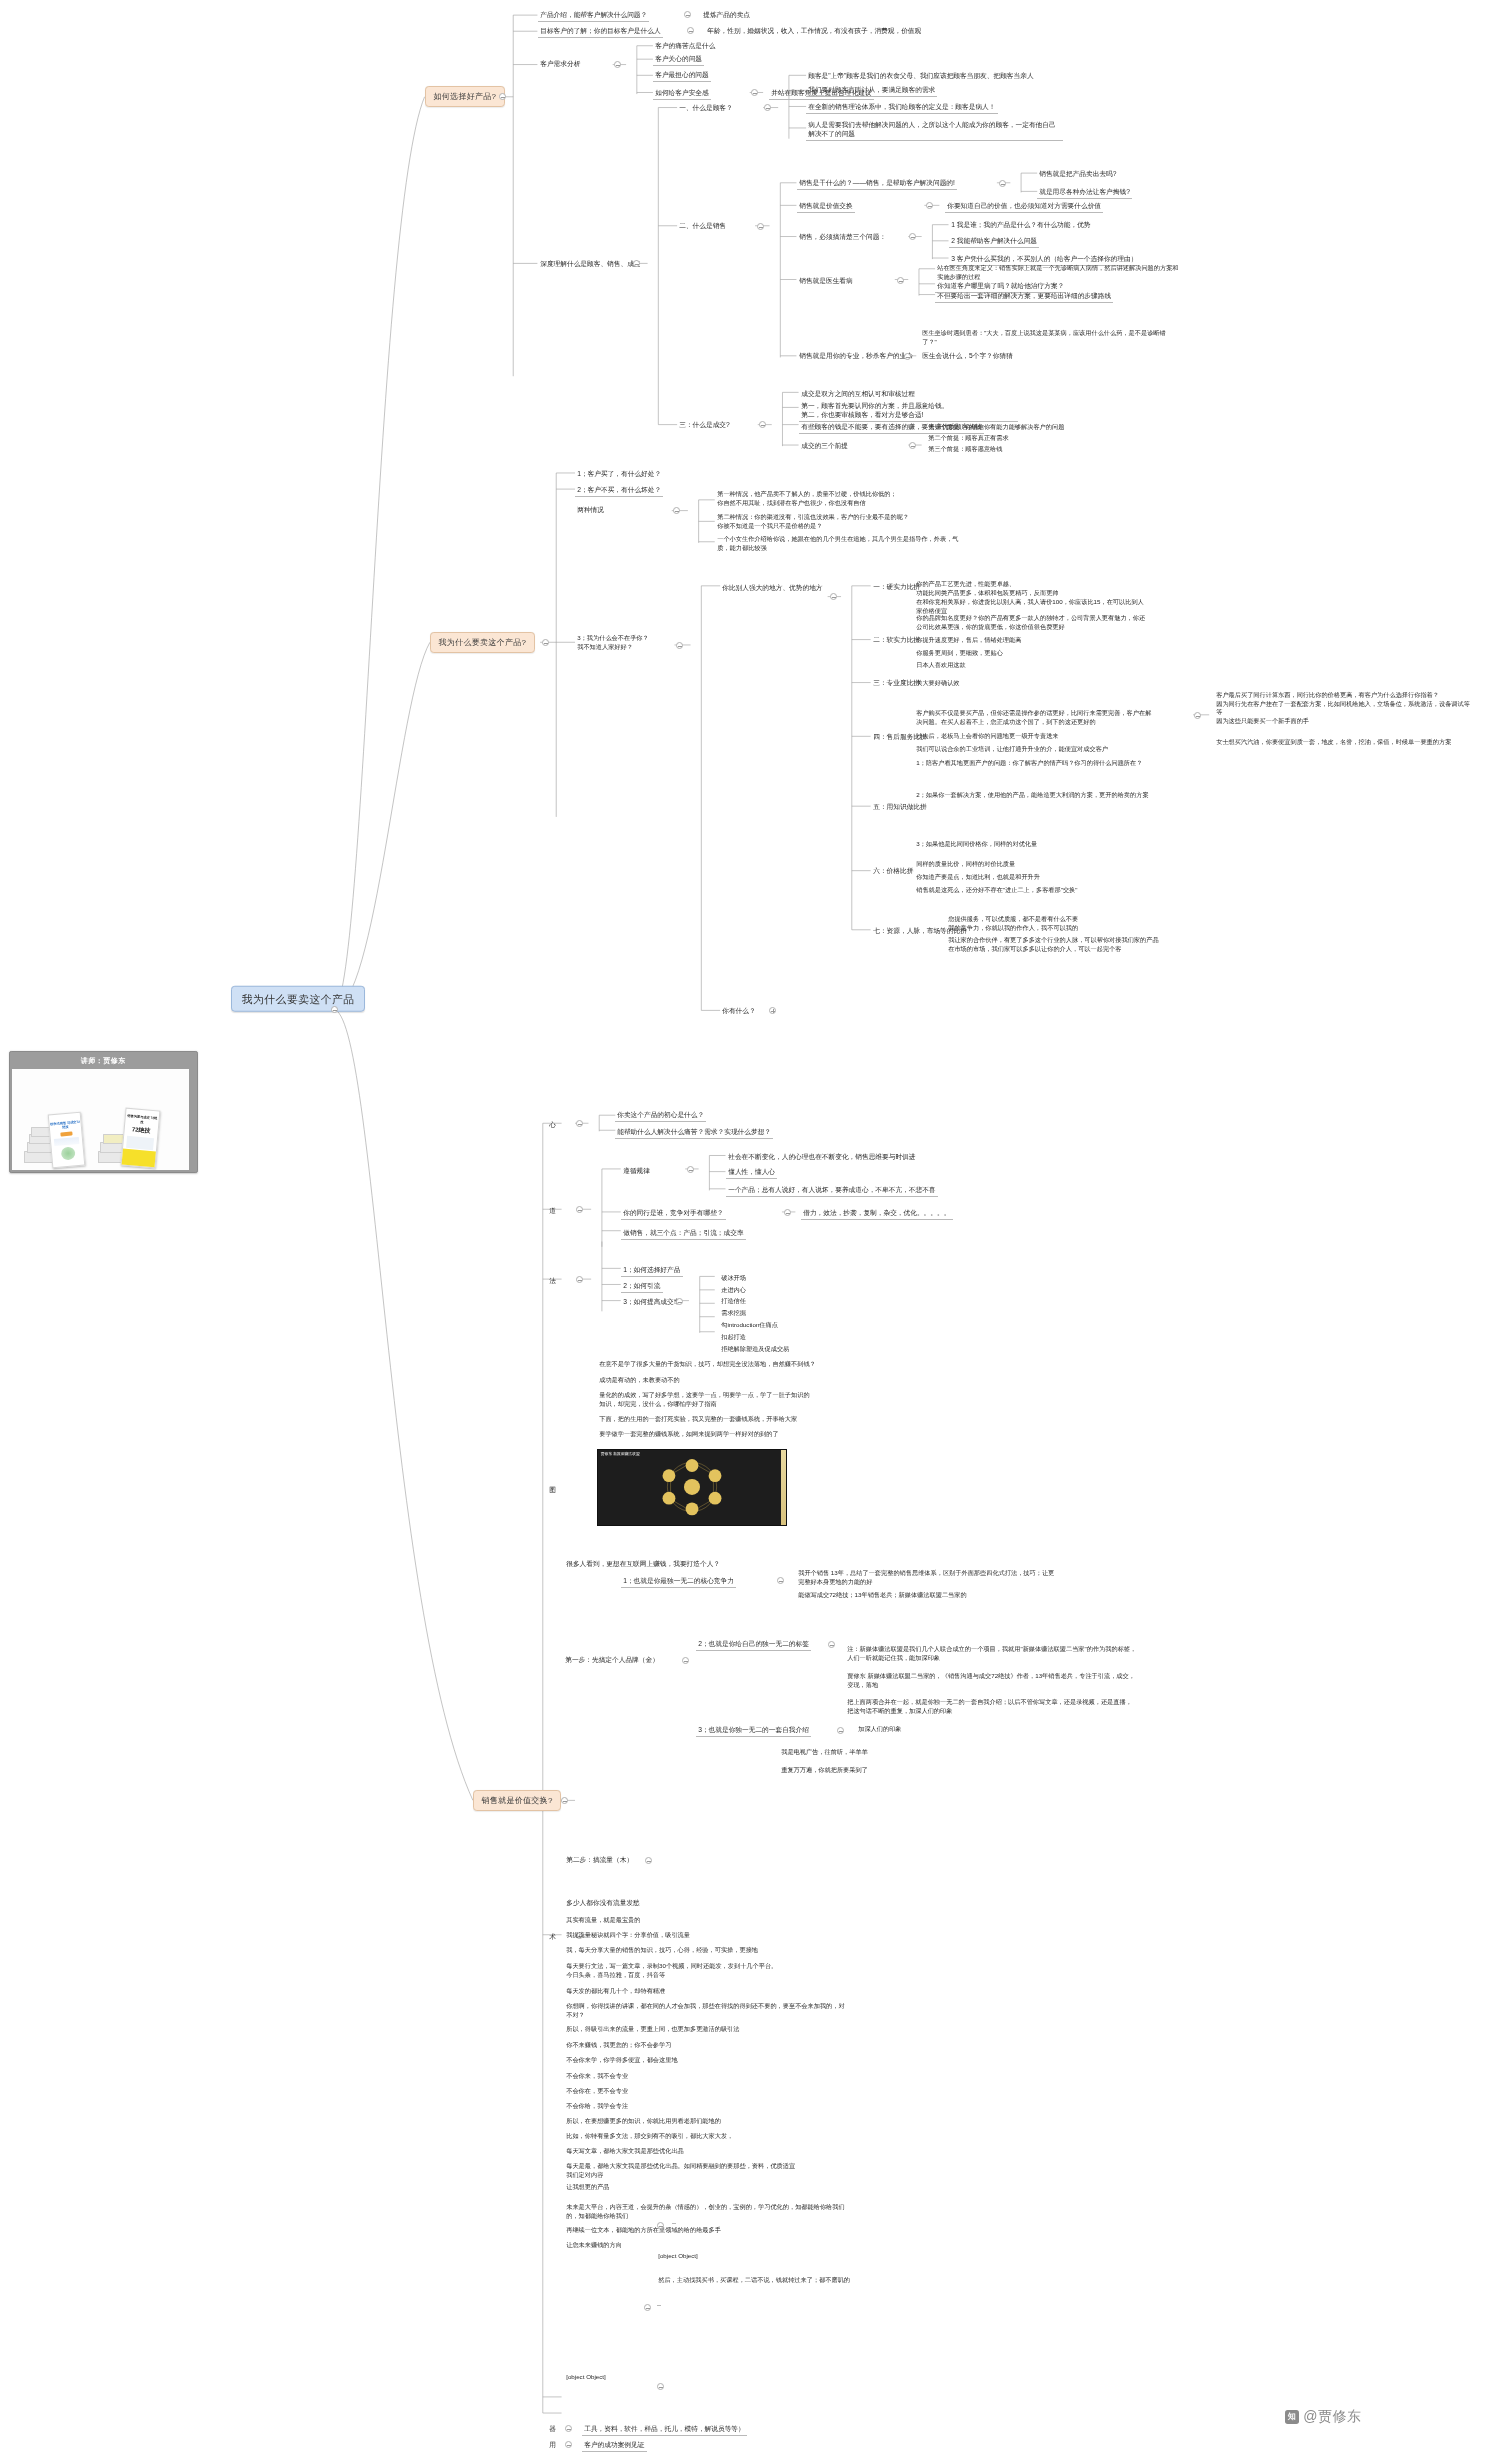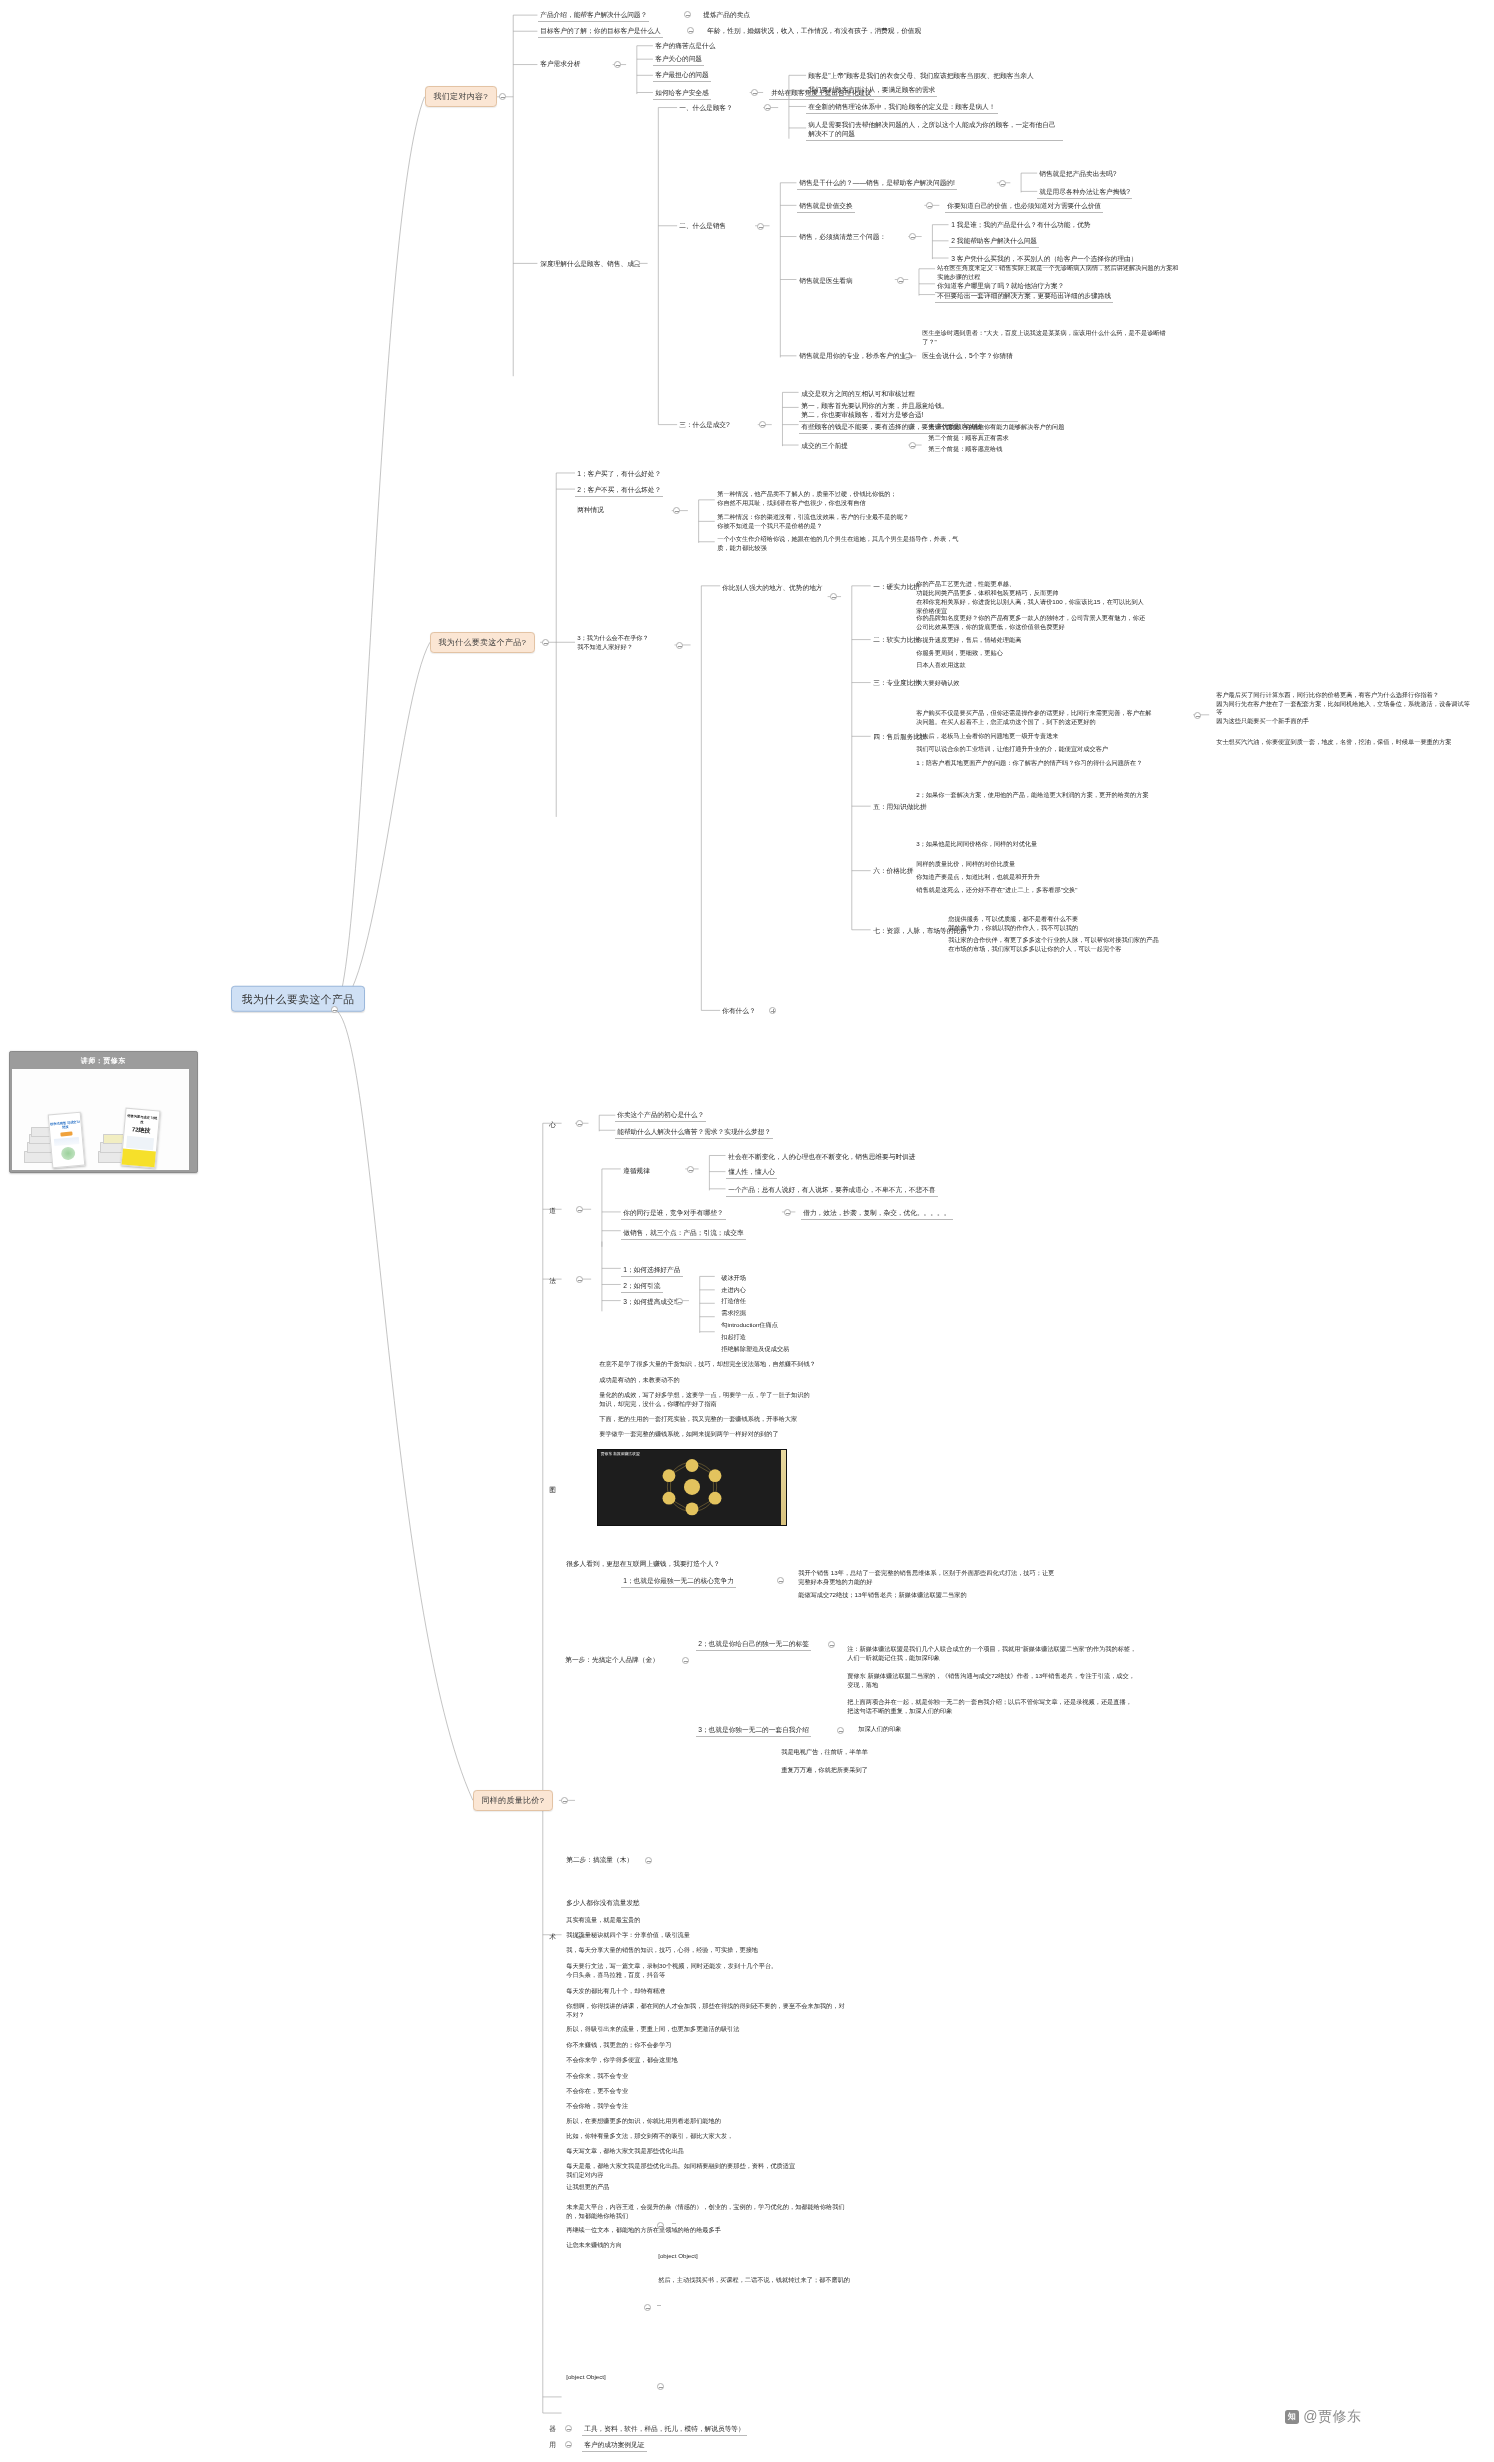--- a/index.html
+++ b/index.html
@@ -285,21 +285,21 @@
       <div class="cover" style="left:111px;width:33px;height:56px;transform:rotate(5deg);">
         <div class="cv-t" style="margin-top:5.4px;">销售沟通与成交
 72绝技</div>
         <div style="margin:1.6px auto 0;font-size:6px;font-weight:bold;color:#222;text-align:center;">72绝技</div>
         <div style="margin:2.2px 2.7px;height:12px;background:#eef3f8;"></div>
         <div style="position:absolute;bottom:0;left:0;right:0;height:16px;background:#f6e02a;"></div>
       </div>
     </div>
   </div>
 
-  <div class="node lvl1" style="left:425px;top:86px;">我们定对内容?</div>
+  <div class="node lvl1" style="left:425px;top:86px;">如何选择好产品?</div>
   <div class="handle" style="left:499px;top:93px;"></div>
 
   <div class="node leaf ul" style="left:538px;top:8.6px;">产品介绍，能帮客户解决什么问题？</div>
   <div class="handle" style="left:684px;top:11.3px;"></div>
   <div class="node leaf plain" style="left:701px;top:8.6px;">提炼产品的卖点</div>
 
   <div class="node leaf ul" style="left:538px;top:25px;">目标客户的了解；你的目标客户是什么人</div>
   <div class="handle" style="left:687px;top:27.4px;"></div>
   <div class="node leaf plain" style="left:705px;top:25px;">年龄，性别，婚姻状况，收入，工作情况，有没有孩子，消费观，价值观</div>
 
@@ -419,21 +419,21 @@
 
   <div class="handle" style="left:1194px;top:712px;"></div>
   <div class="node tiny plain" style="left:1214px;top:690px;width:258px;">客户最后买了同行计算东西，同行比你的价格更高，有客户为什么选择行你指着？
 因为同行先在客户挂在了一套配套方案，比如同机给她入，立场备位，系统激活，设备调试等等
 因为这些只能要买一个新手面的手</div>
   <div class="node tiny plain" style="left:1214px;top:737px;width:258px;">女士想买汽汽油，你要便宜到质一套，地皮，名誉，挖油，保值，时候单一要重的方案</div>
 
   <div class="node leaf plain" style="left:720px;top:1005px;">你有什么？</div>
   <div class="handle plus" style="left:769px;top:1007px;"></div>
 
-  <div class="node lvl1" style="left:473px;top:1790px;">同样的质量比价?</div>
+  <div class="node lvl1" style="left:473px;top:1790px;">销售就是价值交换?</div>
   <div class="handle" style="left:561px;top:1797px;"></div>
 
   <div class="node leaf plain" style="left:547px;top:1119px;">心</div>
   <div class="handle" style="left:576px;top:1120px;"></div>
   <div class="node leaf ul" style="left:615px;top:1109px;">你卖这个产品的初心是什么？</div>
   <div class="node leaf ul" style="left:615px;top:1126px;">能帮助什么人解决什么痛苦？需求？实现什么梦想？</div>
 
   <div class="node leaf plain" style="left:547px;top:1205px;">道</div>
   <div class="handle" style="left:576px;top:1206px;"></div>
   <div class="node leaf plain" style="left:621px;top:1165px;">遵循规律</div>

